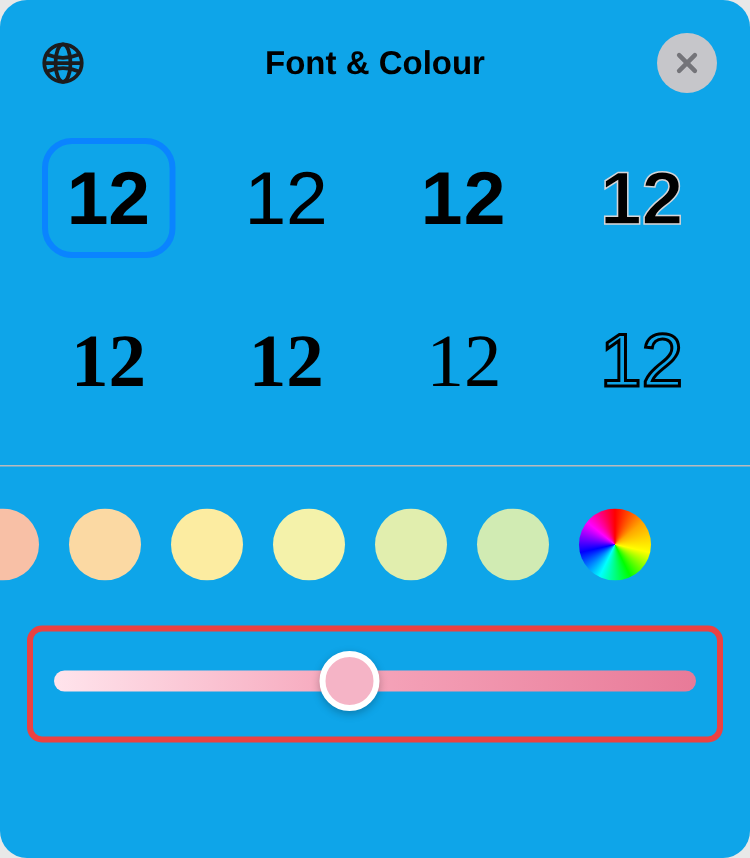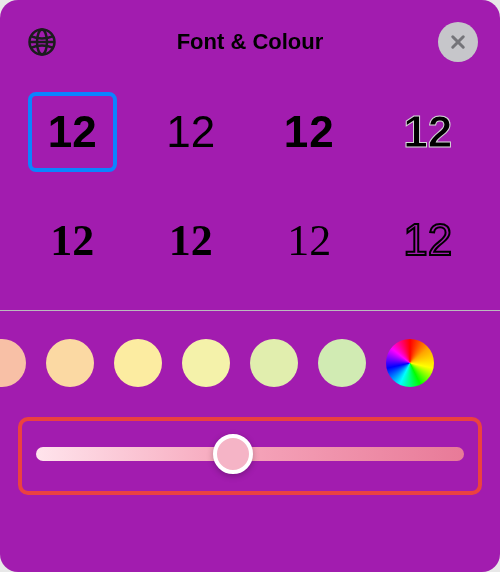--- a/index.html
+++ b/index.html
@@ -7,21 +7,21 @@
       width: 500px;
       height: 572px;
       background: #e8e8e8;
       font-family: -apple-system, BlinkMacSystemFont, "Helvetica Neue", sans-serif;
       overflow: hidden;
       position: relative;
     }
     .sheet {
       width: 500px;
       height: 572px;
-      background: #a21caf;
+      background: #0ea5e9;
       border-radius: 18px;
       position: relative;
       overflow: hidden;
     }
     .header {
       display: flex;
       align-items: center;
       justify-content: space-between;
       padding: 22px 22px 10px;
     }
@@ -45,23 +45,23 @@
       color: #747479;
     }
     .font-grid {
       display: grid;
       grid-template-columns: repeat(4, 1fr);
       gap: 28px 30px;
       padding: 20px 28px 30px;
     }
     .font-cell {
       height: 80px;
-      border-radius: 8px;
+      border-radius: 20px;
       display: flex; align-items: center; justify-content: center;
-      font-size: 44px;
+      font-size: 50px;
       color: #000;
       cursor: pointer;
       position: relative;
     }
     .font-cell.selected {
       border: 4px solid #0a84ff;
     }
     
     .f0 { font-family: -apple-system, sans-serif; font-weight: 600; }
     .f1 { font-family: "Helvetica Neue", sans-serif; font-weight: 200; }

